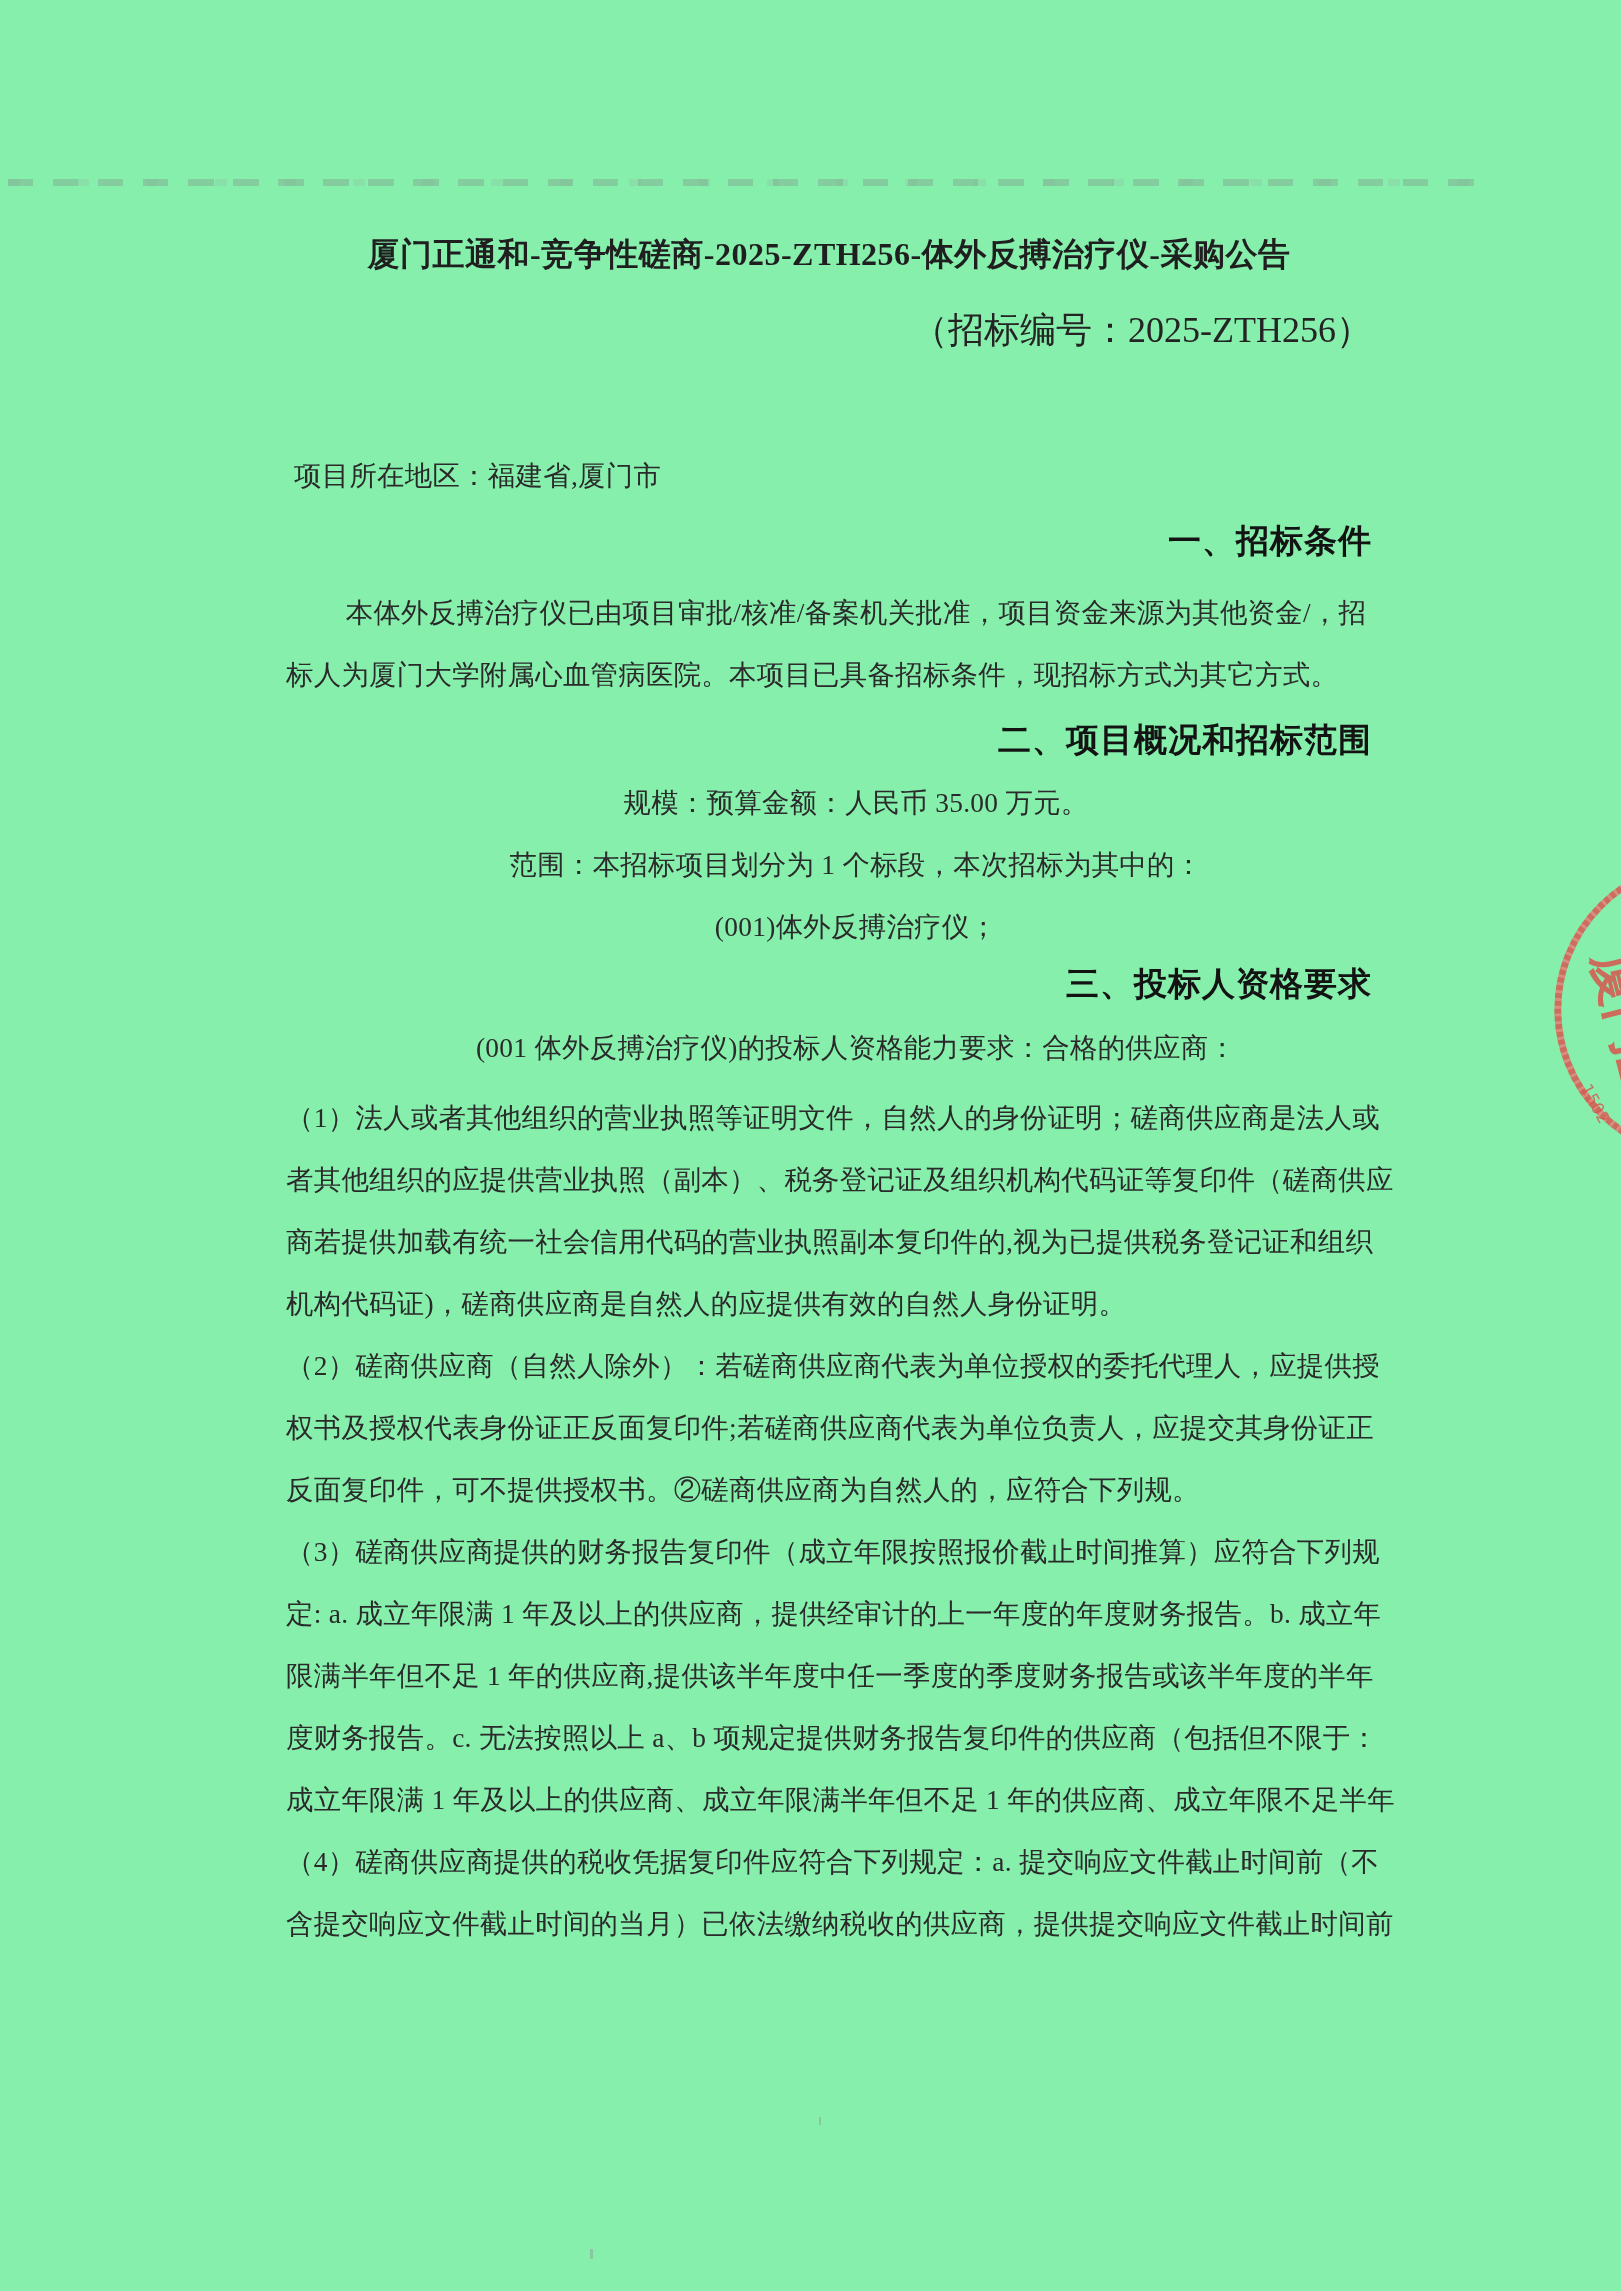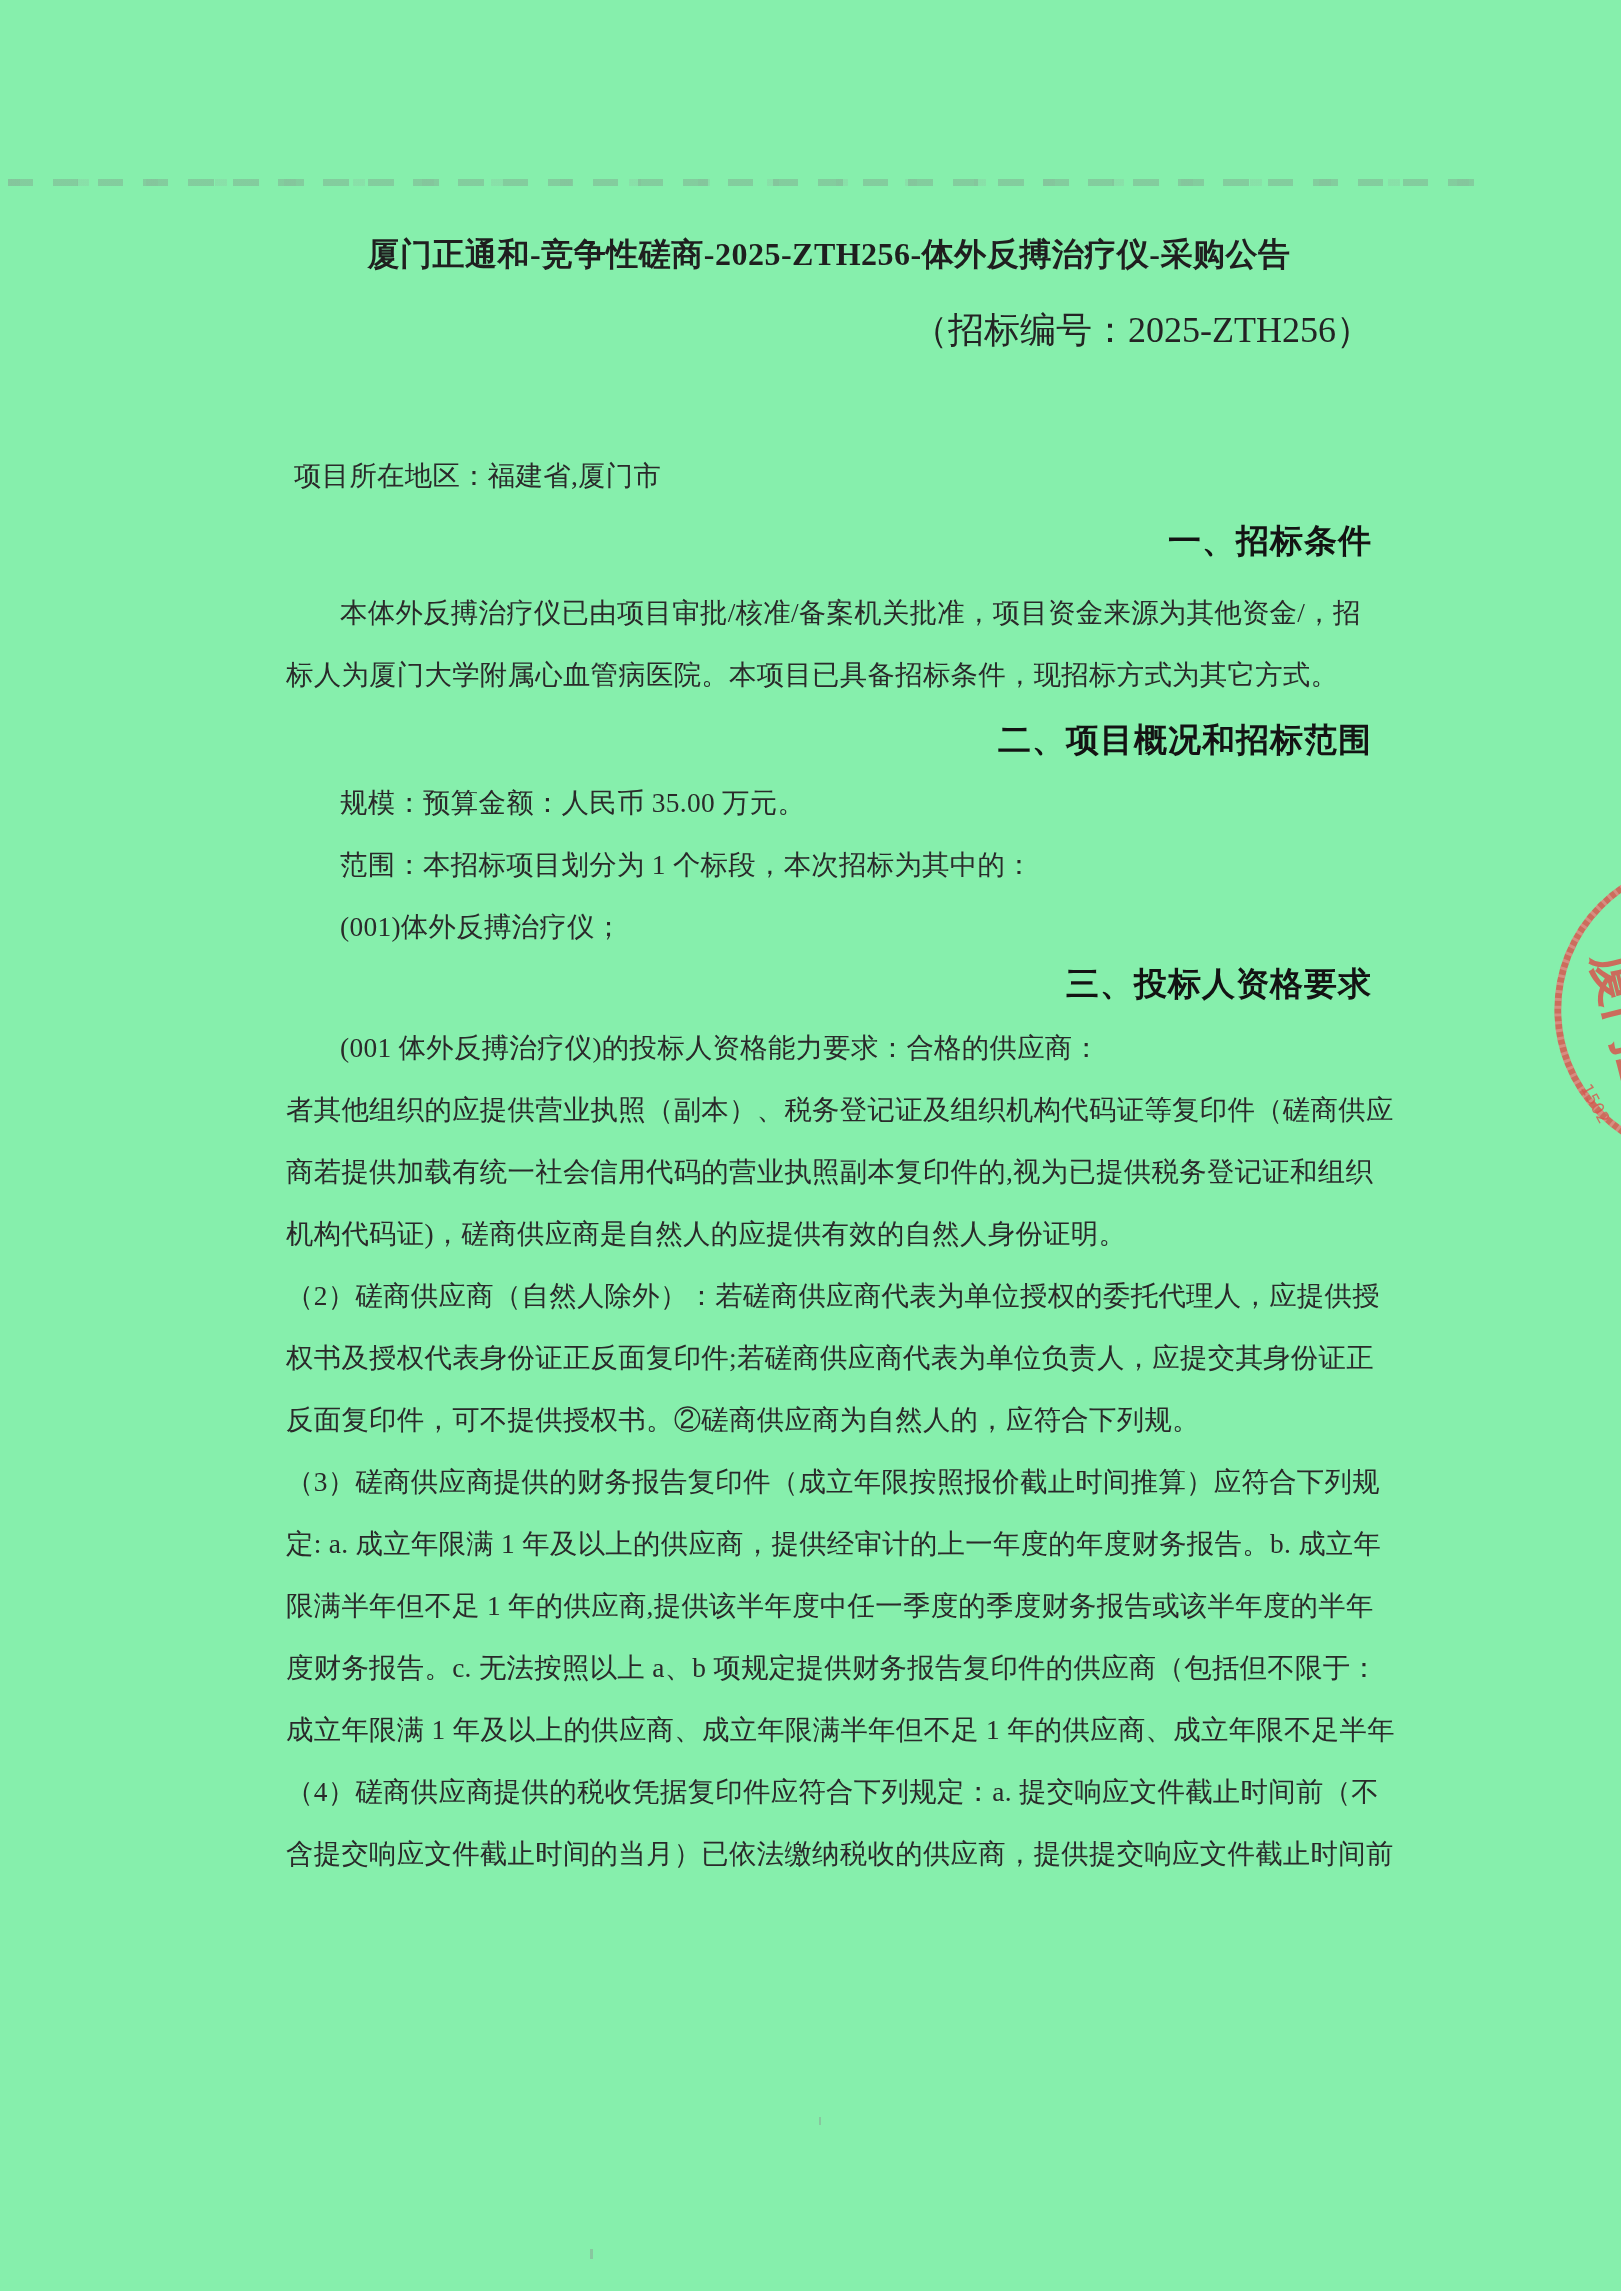--- a/index.html
+++ b/index.html
@@ -37,21 +37,21 @@
   }
   .region{margin:91px 0 0 8px;font-size:27.4px;line-height:43px;}
   h2.sec{
     margin:7.8px 0 0 0;
     font-family:"DejaVu Sans","Liberation Sans",sans-serif;
     font-size:33px;line-height:51px;font-weight:700;
     color:#131313;letter-spacing:1px;text-align:right;
   }
   h2.sec3{margin-top:0;}
   .line{font-size:27.4px;line-height:62px;white-space:nowrap;letter-spacing:0.3px;}
-  .indent{padding-left:54px;}
+  .indent{padding-left:54px;text-align:center;}
   .mt8{margin-top:7.8px;}
   .mt16{margin-top:15.7px;}
   
   .stamp{position:absolute;left:1549px;top:841px;width:225px;height:343px;}
   .stamp svg{display:block;}
 </style>
 </head>
 <body>
 
 <div class="page">
@@ -71,20 +71,21 @@
     <div class="line indent mt16">本体外反搏治疗仪已由项目审批/核准/备案机关批准，项目资金来源为其他资金/，招</div>
     <div class="line">标人为厦门大学附属心血管病医院。本项目已具备招标条件，现招标方式为其它方式。</div>
 
     <h2 class="sec">二、项目概况和招标范围</h2>
     <div class="line indent mt8">规模：预算金额：人民币 35.00 万元。</div>
     <div class="line indent">范围：本招标项目划分为 1 个标段，本次招标为其中的：</div>
     <div class="line indent">(001)体外反搏治疗仪；</div>
 
     <h2 class="sec sec3">三、投标人资格要求</h2>
     <div class="line indent mt8">(001 体外反搏治疗仪)的投标人资格能力要求：合格的供应商：</div>
+    <div class="line mt8">（1）法人或者其他组织的营业执照等证明文件，自然人的身份证明；磋商供应商是法人或</div>
     <div class="line">者其他组织的应提供营业执照（副本）、税务登记证及组织机构代码证等复印件（磋商供应</div>
     <div class="line">商若提供加载有统一社会信用代码的营业执照副本复印件的,视为已提供税务登记证和组织</div>
     <div class="line">机构代码证)，磋商供应商是自然人的应提供有效的自然人身份证明。</div>
     <div class="line">（2）磋商供应商（自然人除外）：若磋商供应商代表为单位授权的委托代理人，应提供授</div>
     <div class="line">权书及授权代表身份证正反面复印件;若磋商供应商代表为单位负责人，应提交其身份证正</div>
     <div class="line">反面复印件，可不提供授权书。②磋商供应商为自然人的，应符合下列规。</div>
     <div class="line">（3）磋商供应商提供的财务报告复印件（成立年限按照报价截止时间推算）应符合下列规</div>
     <div class="line">定: a. 成立年限满 1 年及以上的供应商，提供经审计的上一年度的年度财务报告。b. 成立年</div>
     <div class="line">限满半年但不足 1 年的供应商,提供该半年度中任一季度的季度财务报告或该半年度的半年</div>
     <div class="line">度财务报告。c. 无法按照以上 a、b 项规定提供财务报告复印件的供应商（包括但不限于：</div>

